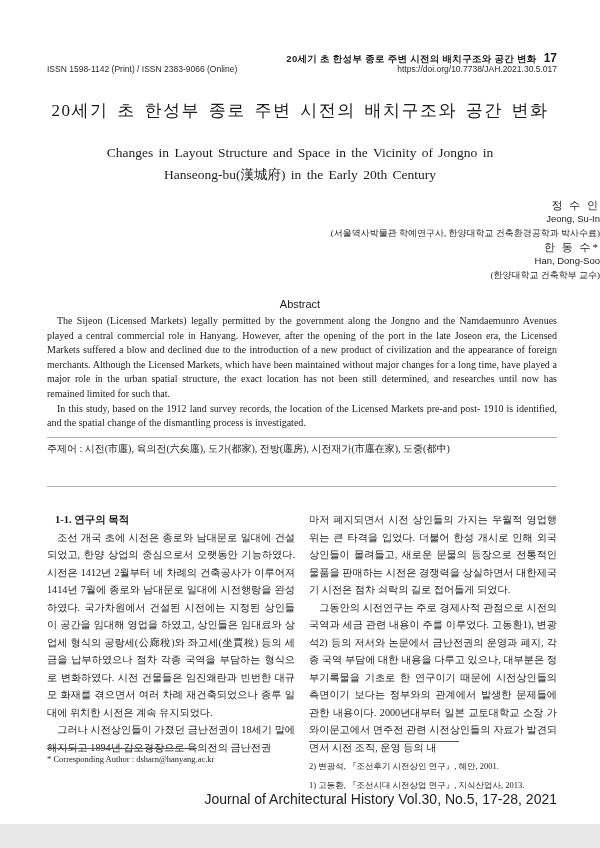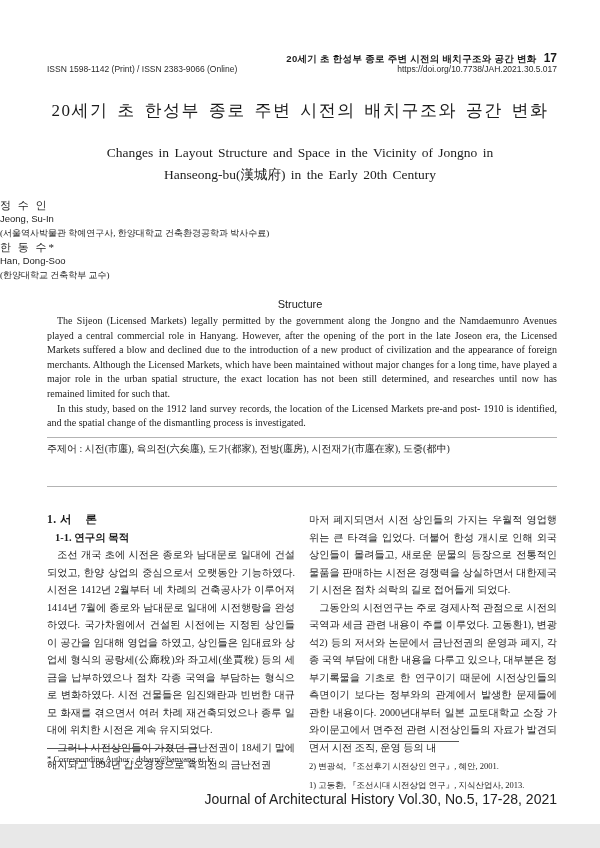--- a/index.html
+++ b/index.html
@@ -35,21 +35,21 @@
   }
   .title-en {
     position: absolute; top: 142px; left: 75px; width: 450px;
     text-align: center;
     font-size: 13.5px; font-weight: normal; line-height: 1.65;
     word-spacing: 2px;
   }
   
   .authors {
     position: absolute; top: 198px; left: 0; width: 100%;
-    text-align: left;
+    text-align: right;
   }
   .author-name-ko { font-size: 11px; letter-spacing: 2px; line-height: 14px; }
   .author-name-en {
     font-family: "Liberation Sans", sans-serif;
     font-size: 9.5px; line-height: 14px; color: #222;
   }
   .author-affil { font-size: 9px; line-height: 14px; color: #222; }
   
   .abstract-heading {
     position: absolute; top: 298px; left: 0; width: 100%;
@@ -129,35 +129,34 @@
       <div class="author-name-en">Jeong, Su-In</div>
       <div class="author-affil">(서울역사박물관 학예연구사, 한양대학교 건축환경공학과 박사수료)</div>
     </div>
     <div>
       <div class="author-name-ko">한 동 수*</div>
       <div class="author-name-en">Han, Dong-Soo</div>
       <div class="author-affil">(한양대학교 건축학부 교수)</div>
     </div>
   </div>
 
-  <div class="abstract-heading">Structure</div>
+  <div class="abstract-heading">Abstract</div>
   <div class="abstract-body">
     <p>The Sijeon (Licensed Markets) legally permitted by the government along the Jongno and the Namdaemunro Avenues played a central commercial role in Hanyang. However, after the opening of the port in the late Joseon era, the Licensed Markets suffered a blow and declined due to the introduction of a new product of civilization and the appearance of foreign merchants. Although the Licensed Markets, which have been maintained without major changes for a long time, have played a major role in the urban spatial structure, the exact location has not been still determined, and researches until now has remained limited for such that.</p>
     <p>In this study, based on the 1912 land survey records, the location of the Licensed Markets pre-and post- 1910 is identified, and the spatial change of the dismantling process is investigated.</p>
   </div>
 
   <div class="rule rule1"></div>
   <div class="keywords">
     <p>주제어 : 시전(市廛), 육의전(六矣廛), 도가(都家), 전방(廛房), 시전재가(市廛在家), 도중(都中)</p>
   </div>
   <div class="rule rule2"></div>
 
   <div class="columns">
     <div class="col">
-      <div class="h-sec">1. 서    론</div>
       <div class="h-sub">1-1. 연구의 목적</div>
       <p class="indent">조선 개국 초에 시전은 종로와 남대문로 일대에 건설되었고, 한양 상업의 중심으로서 오랫동안 기능하였다. 시전은 1412년 2월부터 네 차례의 건축공사가 이루어져 1414년 7월에 종로와 남대문로 일대에 시전행랑을 완성하였다. 국가차원에서 건설된 시전에는 지정된 상인들이 공간을 임대해 영업을 하였고, 상인들은 임대료와 상업세 형식의 공랑세(公廊稅)와 좌고세(坐賈稅) 등의 세금을 납부하였으나 점차 각종 국역을 부담하는 형식으로 변화하였다. 시전 건물들은 임진왜란과 빈번한 대규모 화재를 겪으면서 여러 차례 재건축되었으나 종루 일대에 위치한 시전은 계속 유지되었다.</p>
       <p class="indent">그러나 시전상인들이 가졌던 금난전권이 18세기 말에 해지되고 1894년 갑오경장으로 육의전의 금난전권</p>
     </div>
     <div class="col">
       <p>마저 폐지되면서 시전 상인들의 가지는 우월적 영업행위는 큰 타격을 입었다. 더불어 한성 개시로 인해 외국 상인들이 몰려들고, 새로운 문물의 등장으로 전통적인 물품을 판매하는 시전은 경쟁력을 상실하면서 대한제국기 시전은 점차 쇠락의 길로 접어들게 되었다.</p>
       <p class="indent">그동안의 시전연구는 주로 경제사적 관점으로 시전의 국역과 세금 관련 내용이 주를 이루었다. 고동환1), 변광석2) 등의 저서와 논문에서 금난전권의 운영과 폐지, 각종 국역 부담에 대한 내용을 다루고 있으나, 대부분은 정부기록물을 기초로 한 연구이기 때문에 시전상인들의 측면이기 보다는 정부와의 관계에서 발생한 문제들에 관한 내용이다. 2000년대부터 일본 교토대학교 소장 가와이문고에서 면주전 관련 시전상인들의 자료가 발견되면서 시전 조직, 운영 등의 내</p>
     </div>
   </div>
 

